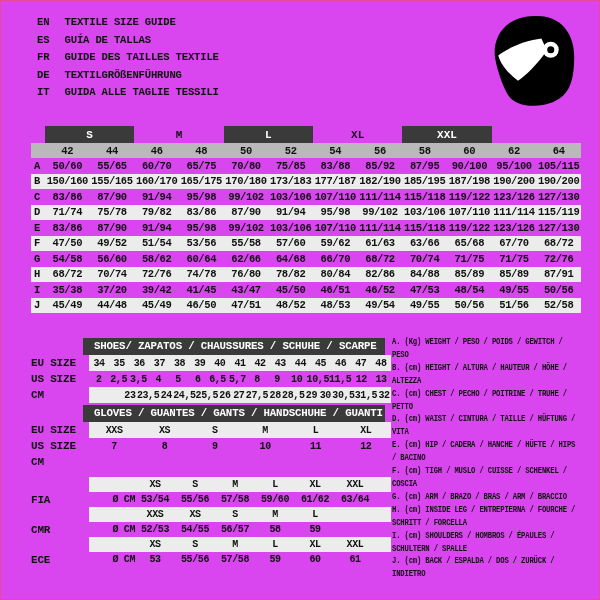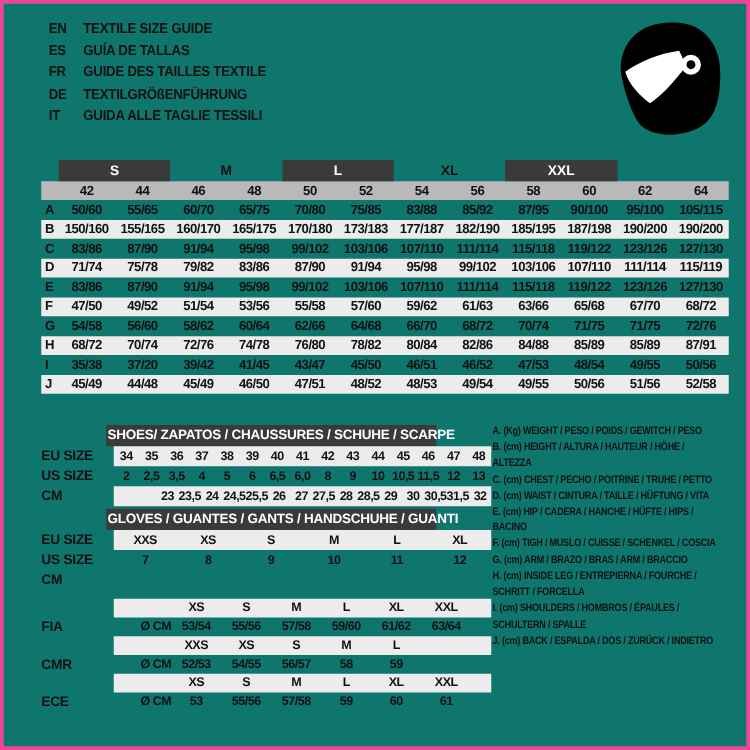--- a/index.html
+++ b/index.html
@@ -1,20 +1,20 @@
 <!DOCTYPE html>
 <html style="--dark: #3a3a3a; --hdr: #b9b9b9; --stripe: #ececec;"><head>
 <meta charset="utf-8">
 <style>
   * { margin:0; padding:0; box-sizing:border-box; }
   html,body { background:#fff; }
   .page {
-    position:relative; width:600px; height:600px; background:#0f766e;
-    border:3px solid #ec4899; overflow:hidden;
-    font-family:Liberation Sans, sans-serif; color:#111;
+    position:relative; width:600px; height:600px; background:#d946ef;
+    border:1px solid #ec4899; overflow:hidden;
+    font-family:Liberation Mono, monospace; color:#111;
   }
   
   .langs { position:absolute; left:36px; top:12px; }
   .lang-row { display:flex; font-size:11.5px; font-weight:700; line-height:17.5px;
               letter-spacing:-0.2px; transform:scaleX(0.92); transform-origin:left; white-space:nowrap; }
   .lang-code { width:30px; }
   
   .helmet-ic { position:absolute; left:486px; top:12px; width:90px; height:96px; }
   
   .main { position:absolute; left:30px; top:125px; width:550px; }
@@ -24,22 +24,22 @@
   .gcell.dark { background:var(--dark,#3a3a3a); color:#fff; }
   .nrow { display:grid; grid-template-columns:14px repeat(12,1fr); height:15px;
           background:var(--hdr,#b9b9b9); align-items:center; }
   .ncell { text-align:center; font-size:10.5px; font-weight:700; letter-spacing:-0.3px; }
   .drow { display:grid; grid-template-columns:14px repeat(12,1fr); height:15.5px; align-items:center; }
   .drow.stripe { background:var(--stripe,#ececec); }
   .lcell { padding-left:3px; font-size:10.5px; font-weight:700; }
   .vcell { text-align:center; font-size:10.5px; font-weight:700; letter-spacing:-0.4px; white-space:nowrap; }
   
   .subtable { position:absolute; left:30px; width:360px; }
-  .bar { margin-left:52px; width:264px; height:17px; background:var(--dark,#3a3a3a); color:#fff;
-         font-size:10.8px; font-weight:700; line-height:17px; padding-left:1px;
+  .bar { margin-left:52px; width:302px; height:17px; background:var(--dark,#3a3a3a); color:#fff;
+         font-size:10.8px; font-weight:700; line-height:17px; padding-left:11px;
          letter-spacing:-0.2px; white-space:nowrap; }
   .srow { display:flex; }
   .slabel { width:58px; font-size:11px; font-weight:700; display:flex; align-items:center;
             letter-spacing:-0.2px; }
   .cells { width:302px; display:grid; align-items:center; }
   .cells.stripe, .hcells.stripe { background:var(--stripe,#ececec); }
   .shoes .srow, .gloves .srow { height:16px; }
   .helm .srow { height:15px; }
   .scell { text-align:center; font-size:10px; font-weight:700; letter-spacing:-0.4px;
            white-space:nowrap; align-self:center; }
@@ -290,21 +290,21 @@
         <div class="srow">
           <div class="slabel">US SIZE</div>
           <div class="cells" style="grid-template-columns: repeat(15, 1fr);">
             <div class="scell">2</div>
             <div class="scell">2,5</div>
             <div class="scell">3,5</div>
             <div class="scell">4</div>
             <div class="scell">5</div>
             <div class="scell">6</div>
             <div class="scell">6,5</div>
-            <div class="scell">6,0</div>
+            <div class="scell">5,7</div>
             <div class="scell">8</div>
             <div class="scell">9</div>
             <div class="scell">10</div>
             <div class="scell">10,5</div>
             <div class="scell">11,5</div>
             <div class="scell">12</div>
             <div class="scell">13</div>
           </div>
         </div>
         <div class="srow">

